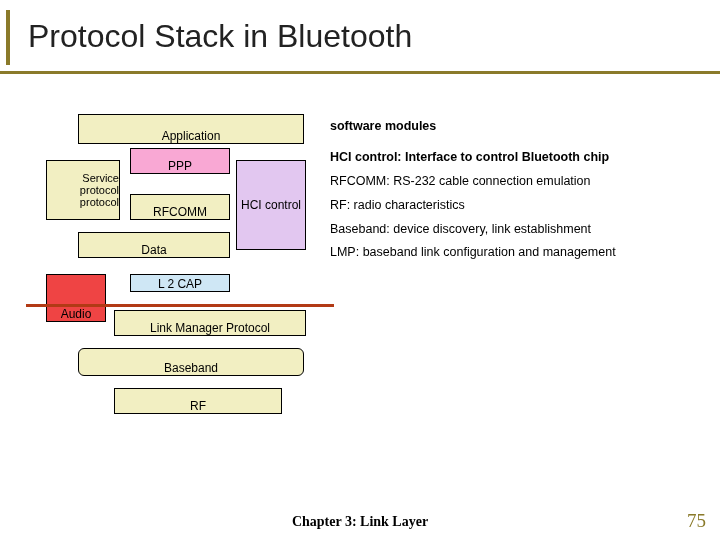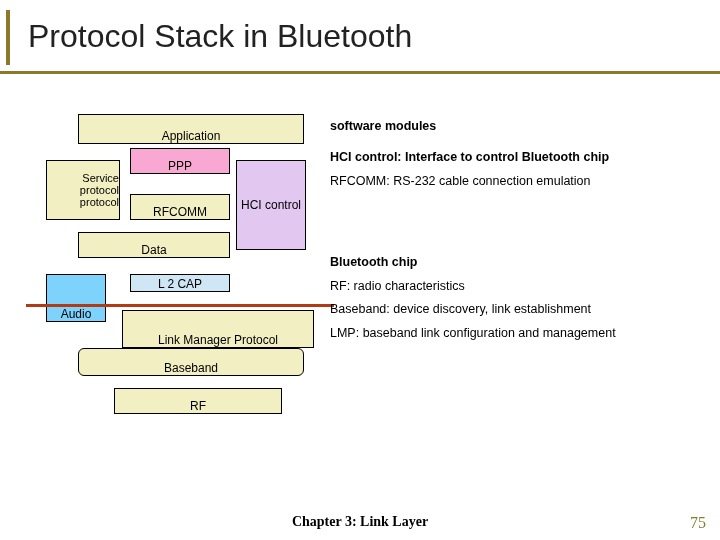--- a/index.html
+++ b/index.html
@@ -49,22 +49,22 @@
     justify-content: center;
     position: absolute;
   }
   .app     { left: 32px; top: 0;   width: 226px; height: 30px; background: #f2efc2; }
   .sdp     { left: 0;   top: 46px; width: 74px;  height: 60px; background: #f2efc2; font-size: 11px; line-height: 1.1; flex-direction: column; }
   .ppp     { left: 84px; top: 34px; width: 100px; height: 26px; background: #f9a8d4; }
   .rfcomm  { left: 84px; top: 80px; width: 100px; height: 26px; background: #f2efc2; }
   .hci     { left: 190px;top: 46px; width: 70px;  height: 90px; background: #e2c7f0; display:flex; align-items:center; justify-content:center;}
   .data    { left: 32px; top: 118px; width: 152px; height: 26px; background: #f2efc2; }
   .l2cap   { left: 84px; top: 160px; width: 100px; height: 18px; background: #cfe7f5; }
-  .audio   { left: 0;   top: 160px; width: 60px;  height: 48px; background: #7dd3fc; }
-  .lmp     { left: 76px; top: 196px; width: 192px; height: 38px; background: #f2efc2; }
+  .audio   { left: 0;   top: 160px; width: 60px;  height: 48px; background: #ef4444; }
+  .lmp     { left: 68px; top: 196px; width: 192px; height: 26px; background: #f2efc2; }
   .bbd     { left: 32px; top: 234px; width: 226px; height: 28px; background: #f2efc2; border-radius: 6px; }
   .rf      { left: 68px; top: 274px; width: 168px; height: 26px; background: #f2efc2; }
   .redline {
     position: absolute;
     left: -20px;
     top: 190px;
     width: 308px;
     height: 3px;
     background: #b23a15;
   }
@@ -94,21 +94,21 @@
     right: 0;
     text-align: center;
     font-size: 14px;
     font-family: "Times New Roman", serif;
     font-weight: bold;
   }
   .pagenum {
     position: absolute;
     right: 14px;
     bottom: 8px;
-    font-size: 16px;
+    font-size: 19px;
     color: #8a7a2a;
     font-family: "Times New Roman", serif;
   }
 </style>
 </head>
 <body>
 
 <div class="title-bar">
   <h1 class="title">Protocol Stack in Bluetooth</h1>
 </div>
@@ -156,21 +156,20 @@
     <div class="blk rf">
         <span>RF</span>
       </div>
   </div>
 
   <div class="annotations">
     <div class="ann bold sw">software modules</div>
     <div class="ann a-hci">HCI control: Interface to control Bluetooth chip</div>
     <div class="ann a-rfc">RFCOMM: RS-232 cable connection emulation</div>
 
-    <div class="ann bold btchip">Bluetooth chip</div>
     <div class="ann a-rf">RF: radio characteristics</div>
     <div class="ann a-bb">Baseband: device discovery, link establishment</div>
     <div class="ann a-lmp">LMP: baseband link configuration and management</div>
   </div>
 
 </div>
 
 <div class="footer">Chapter 3: Link Layer</div>
 <div class="pagenum">75</div>
 

